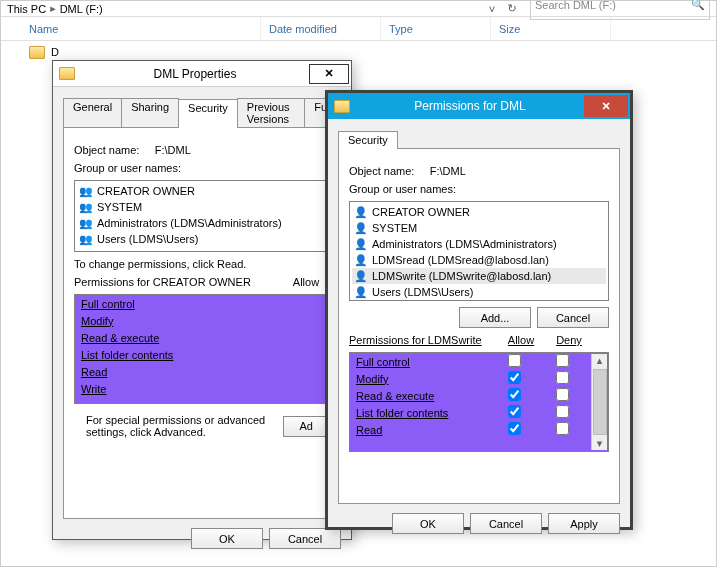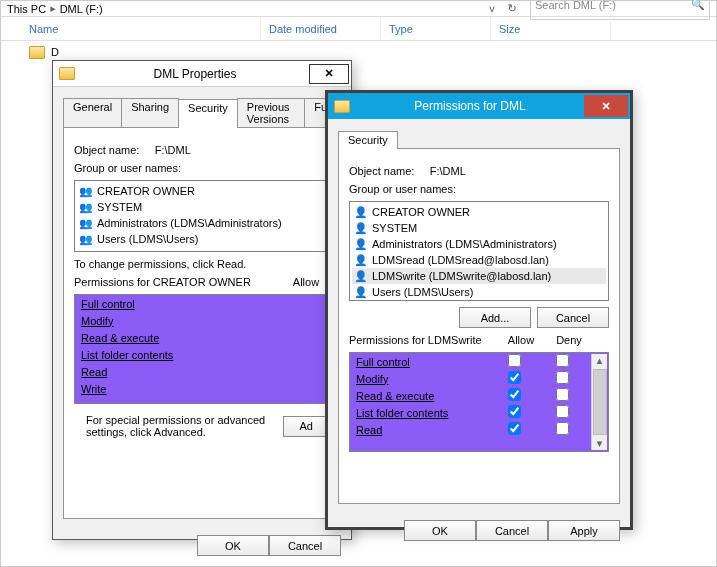--- a/index.html
+++ b/index.html
@@ -34,21 +34,21 @@
 .field-row { margin:6px 0; }
 .listbox { border:1px solid #828282; background:#fff; min-height:70px; padding:2px; }
 .li-row { display:flex; align-items:center; height:16px; padding:0 2px; }
 .li-row.sel { background:#e8e8e8; }
 .usr-ico { width:14px; height:14px; margin-right:4px; display:inline-flex; align-items:center; justify-content:center; }
 .perm-table { width:100%; border:1px solid #828282; background:#8b5cf6;text-decoration:underline; } .perm-h-col{width:48px; text-align:center;}
 .perm-body { padding:0; }
 .perm-row { display:flex; align-items:center; height:17px; padding:0 6px; }
 .perm-name{flex:1;} .perm-cell{width:48px; text-align:center;}
 input[type=checkbox]{margin:0;}
-.btnrow { display:flex; justify-content:flex-end; padding:16px 10px; }
+.btnrow { display:flex; justify-content:flex-end; gap:6px; padding:9px 10px; }
 .small-btn { min-width:72px; }
 .scroll-hint { position:absolute; right:1px; top:1px; bottom:1px; width:16px; background:#efefef; border-left:1px solid #ccc; display:flex; flex-direction:column; align-items:center; justify-content:space-between; font-size:9px; color:#666;}
 </style>
 </head>
 <body>
 
 <div class="explorer">
   <div class="exp-toolbar">
     <div class="breadcrumb">
       <span>This PC</span>
@@ -194,21 +194,21 @@
           </div>
           <div class="li-row">
             <span class="usr-ico">👤</span>
             <span>Users (LDMS\Users)</span>
           </div>
         </div>
       <div class="field-row" style="display:flex; justify-content:flex-end; gap:6px;">
         <button class="btn small-btn">Add...</button>
         <button class="btn small-btn">Cancel</button>
       </div>
-      <div class="field-row" style="display:flex;">
+      <div class="field-row" style="display:flex;text-decoration:underline;">
         <span style="flex:1;">Permissions for LDMSwrite</span>
         <span class="perm-h-col">Allow</span>
         <span class="perm-h-col">Deny</span>
         <span style="width:16px;"></span>
       </div>
       <div class="perm-table" style="height:100px; position:relative;">
         <div class="perm-body" id="perm-rows" style="margin-right:16px;">
             <div class="perm-row">
               <span class="perm-name">Full control</span>
               <span class="perm-cell"><input type="checkbox" style=""></span>

